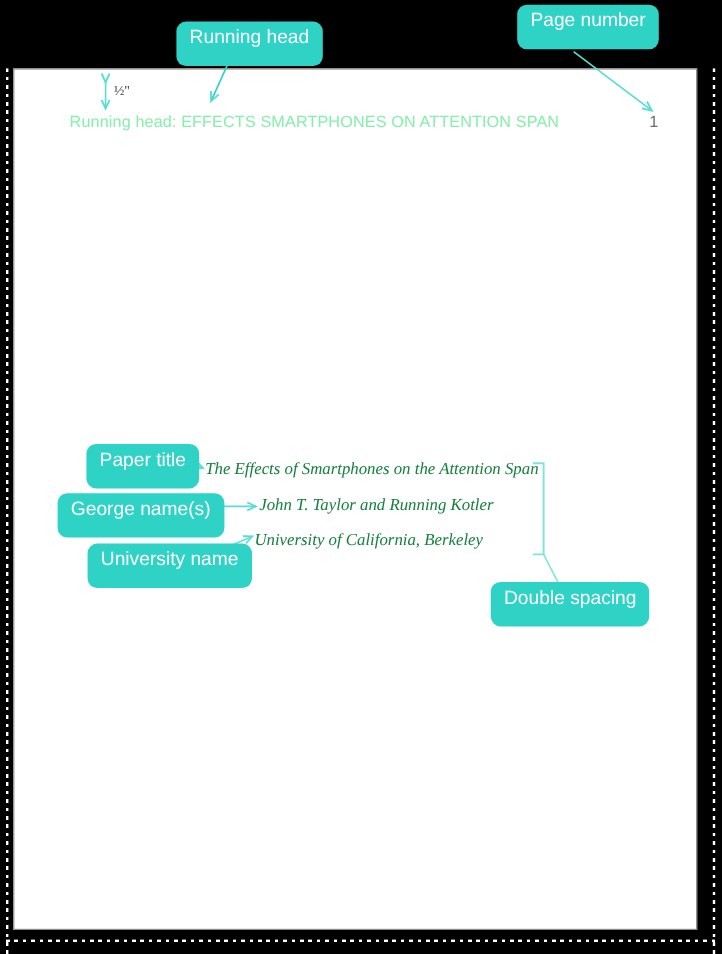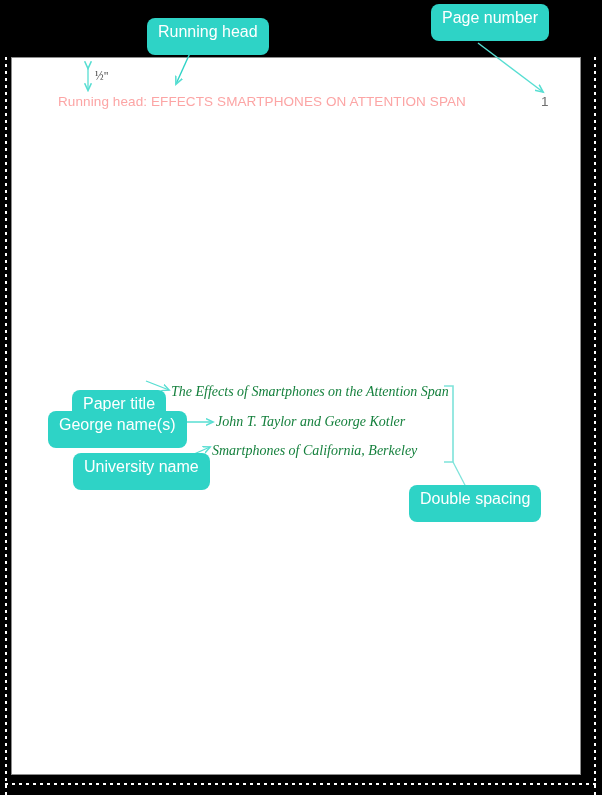--- a/index.html
+++ b/index.html
@@ -52,21 +52,21 @@
     );
   }
 
   
   #running-head-line {
     position: absolute;
     left: 58px;
     top: 94px;
     font-family: "Liberation Sans", sans-serif;
     font-size: 13.5px;
-    color: #fca5a5;
+    color: #86efac;
     white-space: nowrap;
     letter-spacing: 0.1px;
   }
   #page-number-value {
     position: absolute;
     left: 541px;
     top: 94px;
     font-family: "Liberation Sans", sans-serif;
     font-size: 13.5px;
     color: #6e6e6e;
@@ -91,21 +91,21 @@
     color: #ffffff;
     font-family: "Liberation Sans", sans-serif;
     font-size: 16px;
     line-height: 1;
     padding: 6px 11px 15px 11px;
     border-radius: 8px;
     white-space: nowrap;
   }
   #badge-running-head  { left: 147px; top: 18px; }
   #badge-page-number   { left: 431px; top: 4px; }
-  #badge-paper-title   { left: 72px;  top: 370px; margin-top: 20px; }
+  #badge-paper-title   { left: 72px;  top: 370px; }
   #badge-author-names  { left: 48px;  top: 411px; }
   #badge-university    { left: 73px;  top: 453px; text-align: right; }
   #badge-double-space  { left: 409px; top: 485px; }
 
   
   #connector-layer {
     position: absolute;
     left: 0; top: 0;
     width: 602px; height: 795px;
     pointer-events: none;
@@ -133,23 +133,23 @@
 
   
 </div>
 
 <div id="running-head-line">Running head: EFFECTS SMARTPHONES ON ATTENTION SPAN</div>
 
 <div id="page-number-value">1</div>
 
 <div class="doc-center-line" id="paper-title-text">The Effects of Smartphones on the Attention Span</div>
 
-<div class="doc-center-line" id="author-names-text">John T. Taylor and George Kotler</div>
+<div class="doc-center-line" id="author-names-text">John T. Taylor and Running Kotler</div>
 
-<div class="doc-center-line" id="university-name-text">Smartphones of California, Berkeley</div>
+<div class="doc-center-line" id="university-name-text">University of California, Berkeley</div>
 
 <div id="half-inch-label">½"</div>
 
 <svg id="connector-layer" viewBox="0 0 602 795" xmlns="http://www.w3.org/2000/svg">
   <defs>
     <marker id="arrow-head" markerWidth="7" markerHeight="7" refX="5.4" refY="3" orient="auto" markerUnits="strokeWidth">
       <path d="M0,0.4 L5.6,3 L0,5.6" fill="none" stroke="#57ded2" stroke-width="1.1"></path>
     </marker>
     <marker id="arrow-head-up" markerWidth="7" markerHeight="7" refX="5.2" refY="3" orient="auto" markerUnits="strokeWidth">
       <path d="M0,0.4 L5.6,3 L0,5.6" fill="none" stroke="#57ded2" stroke-width="1.2"></path>

